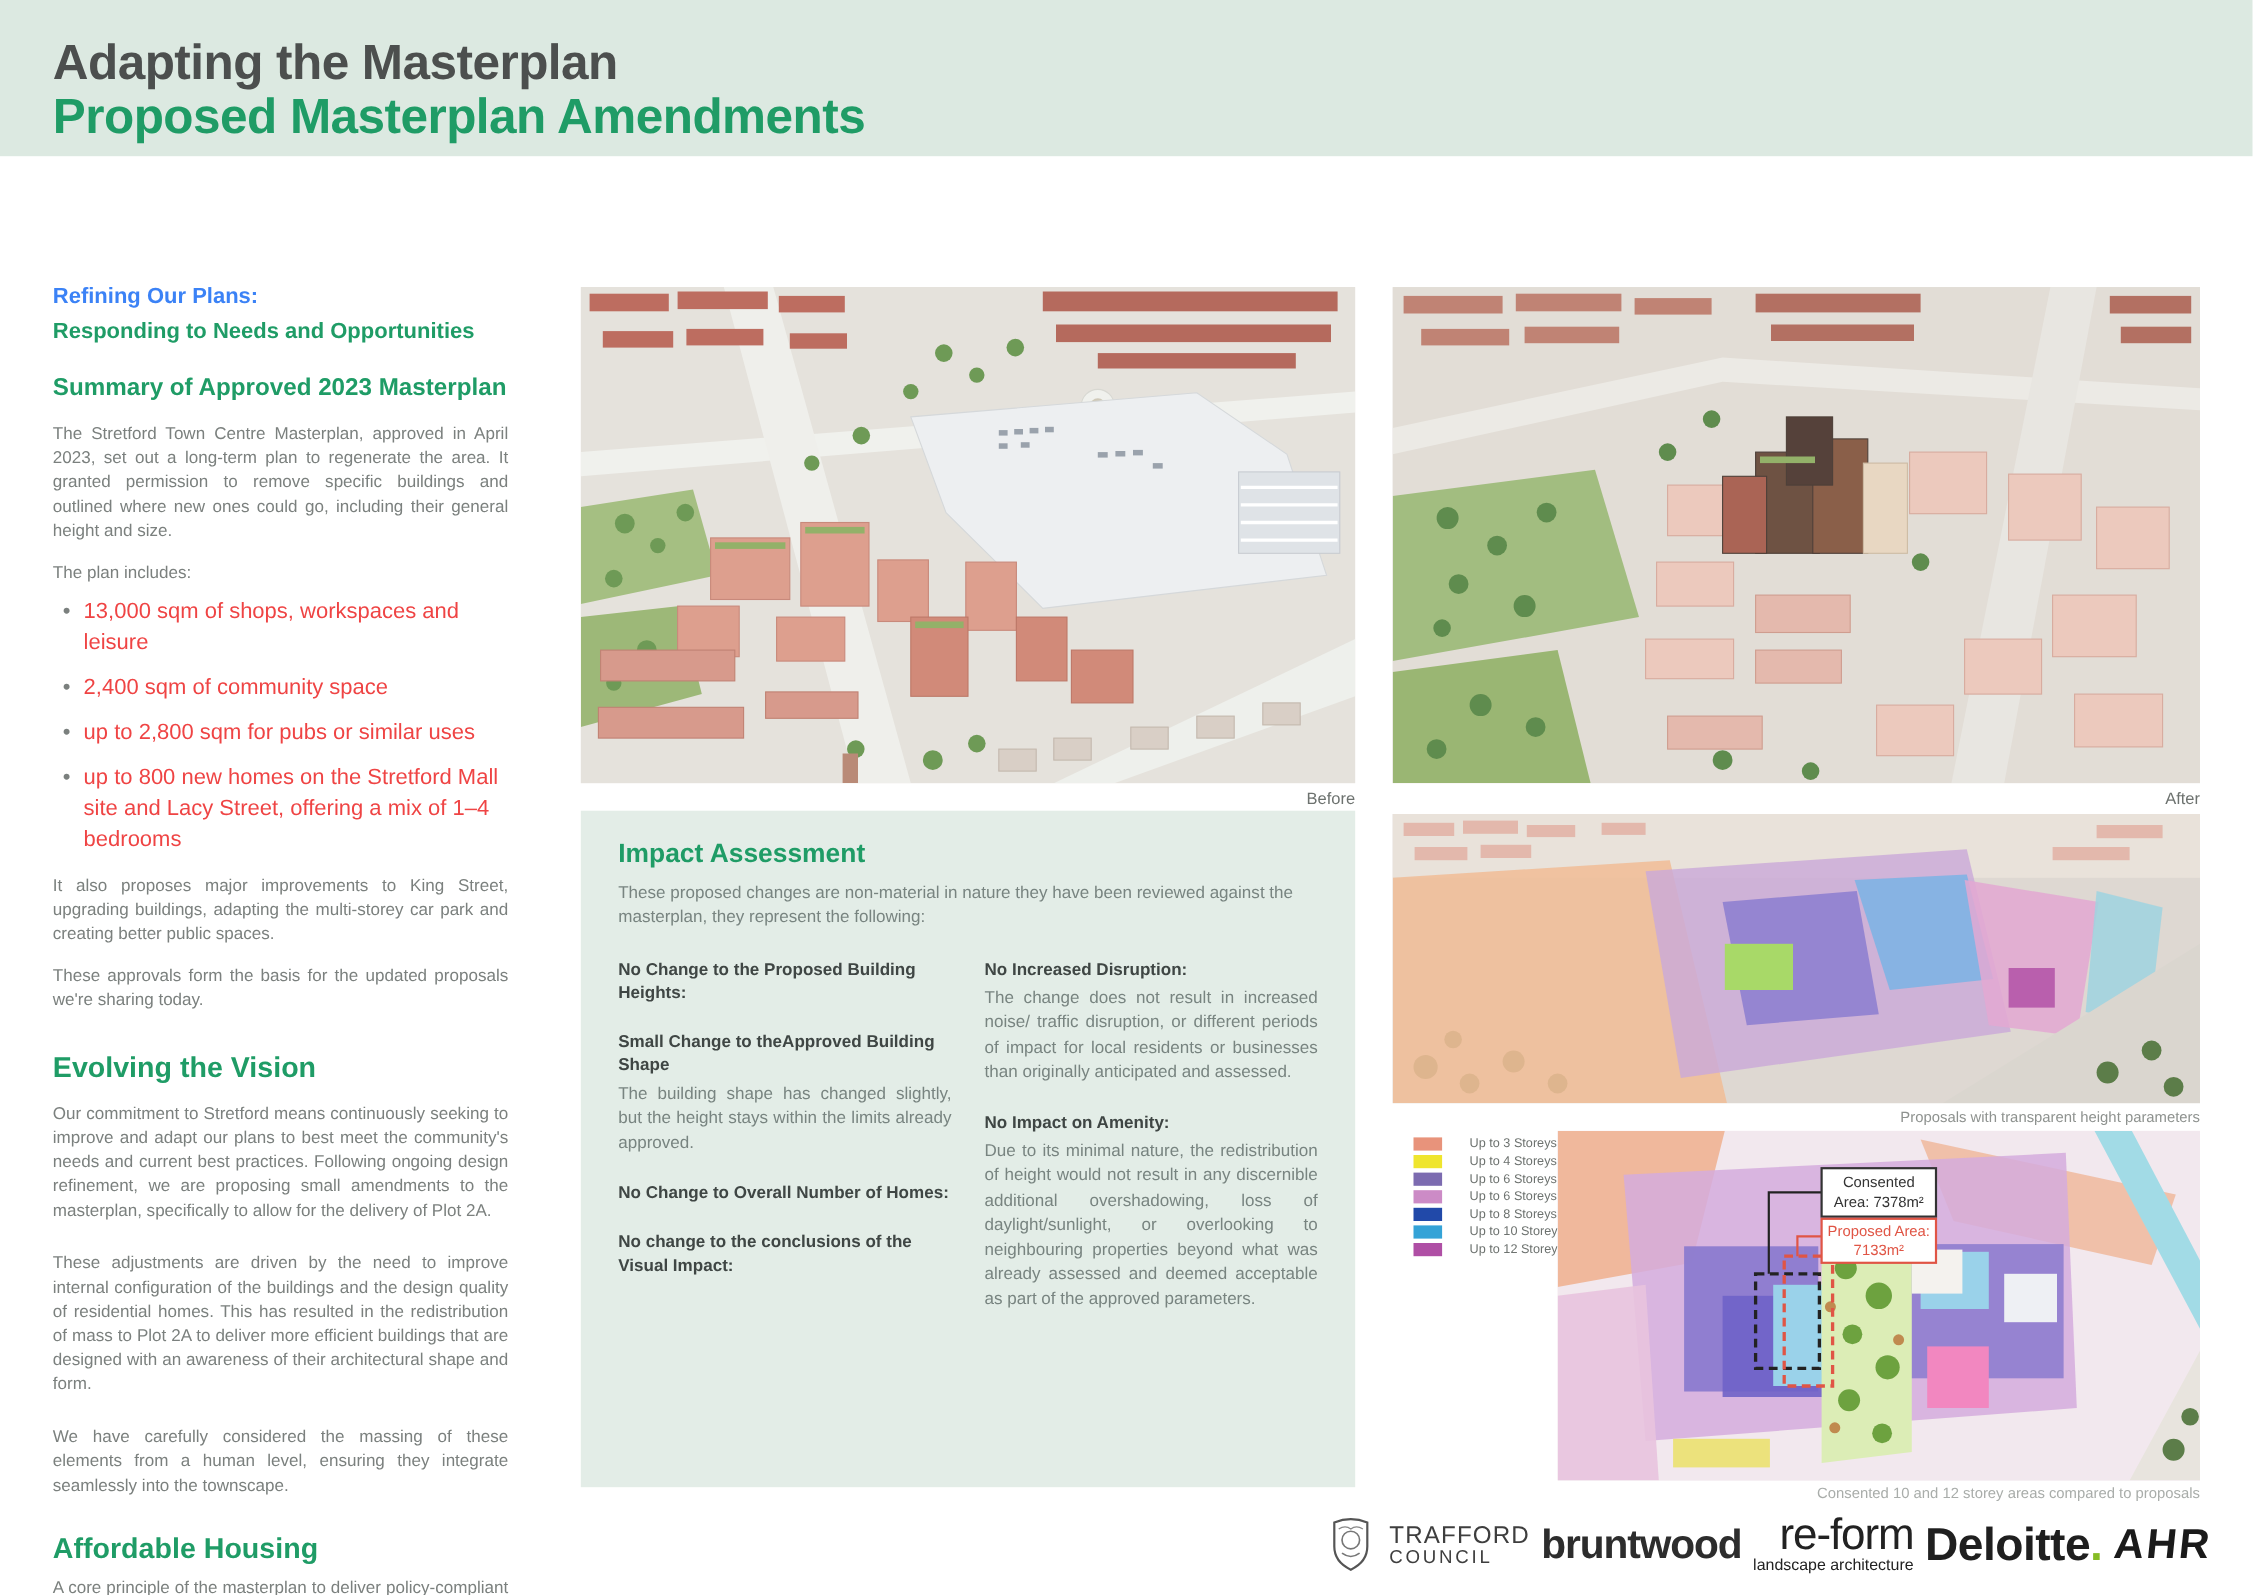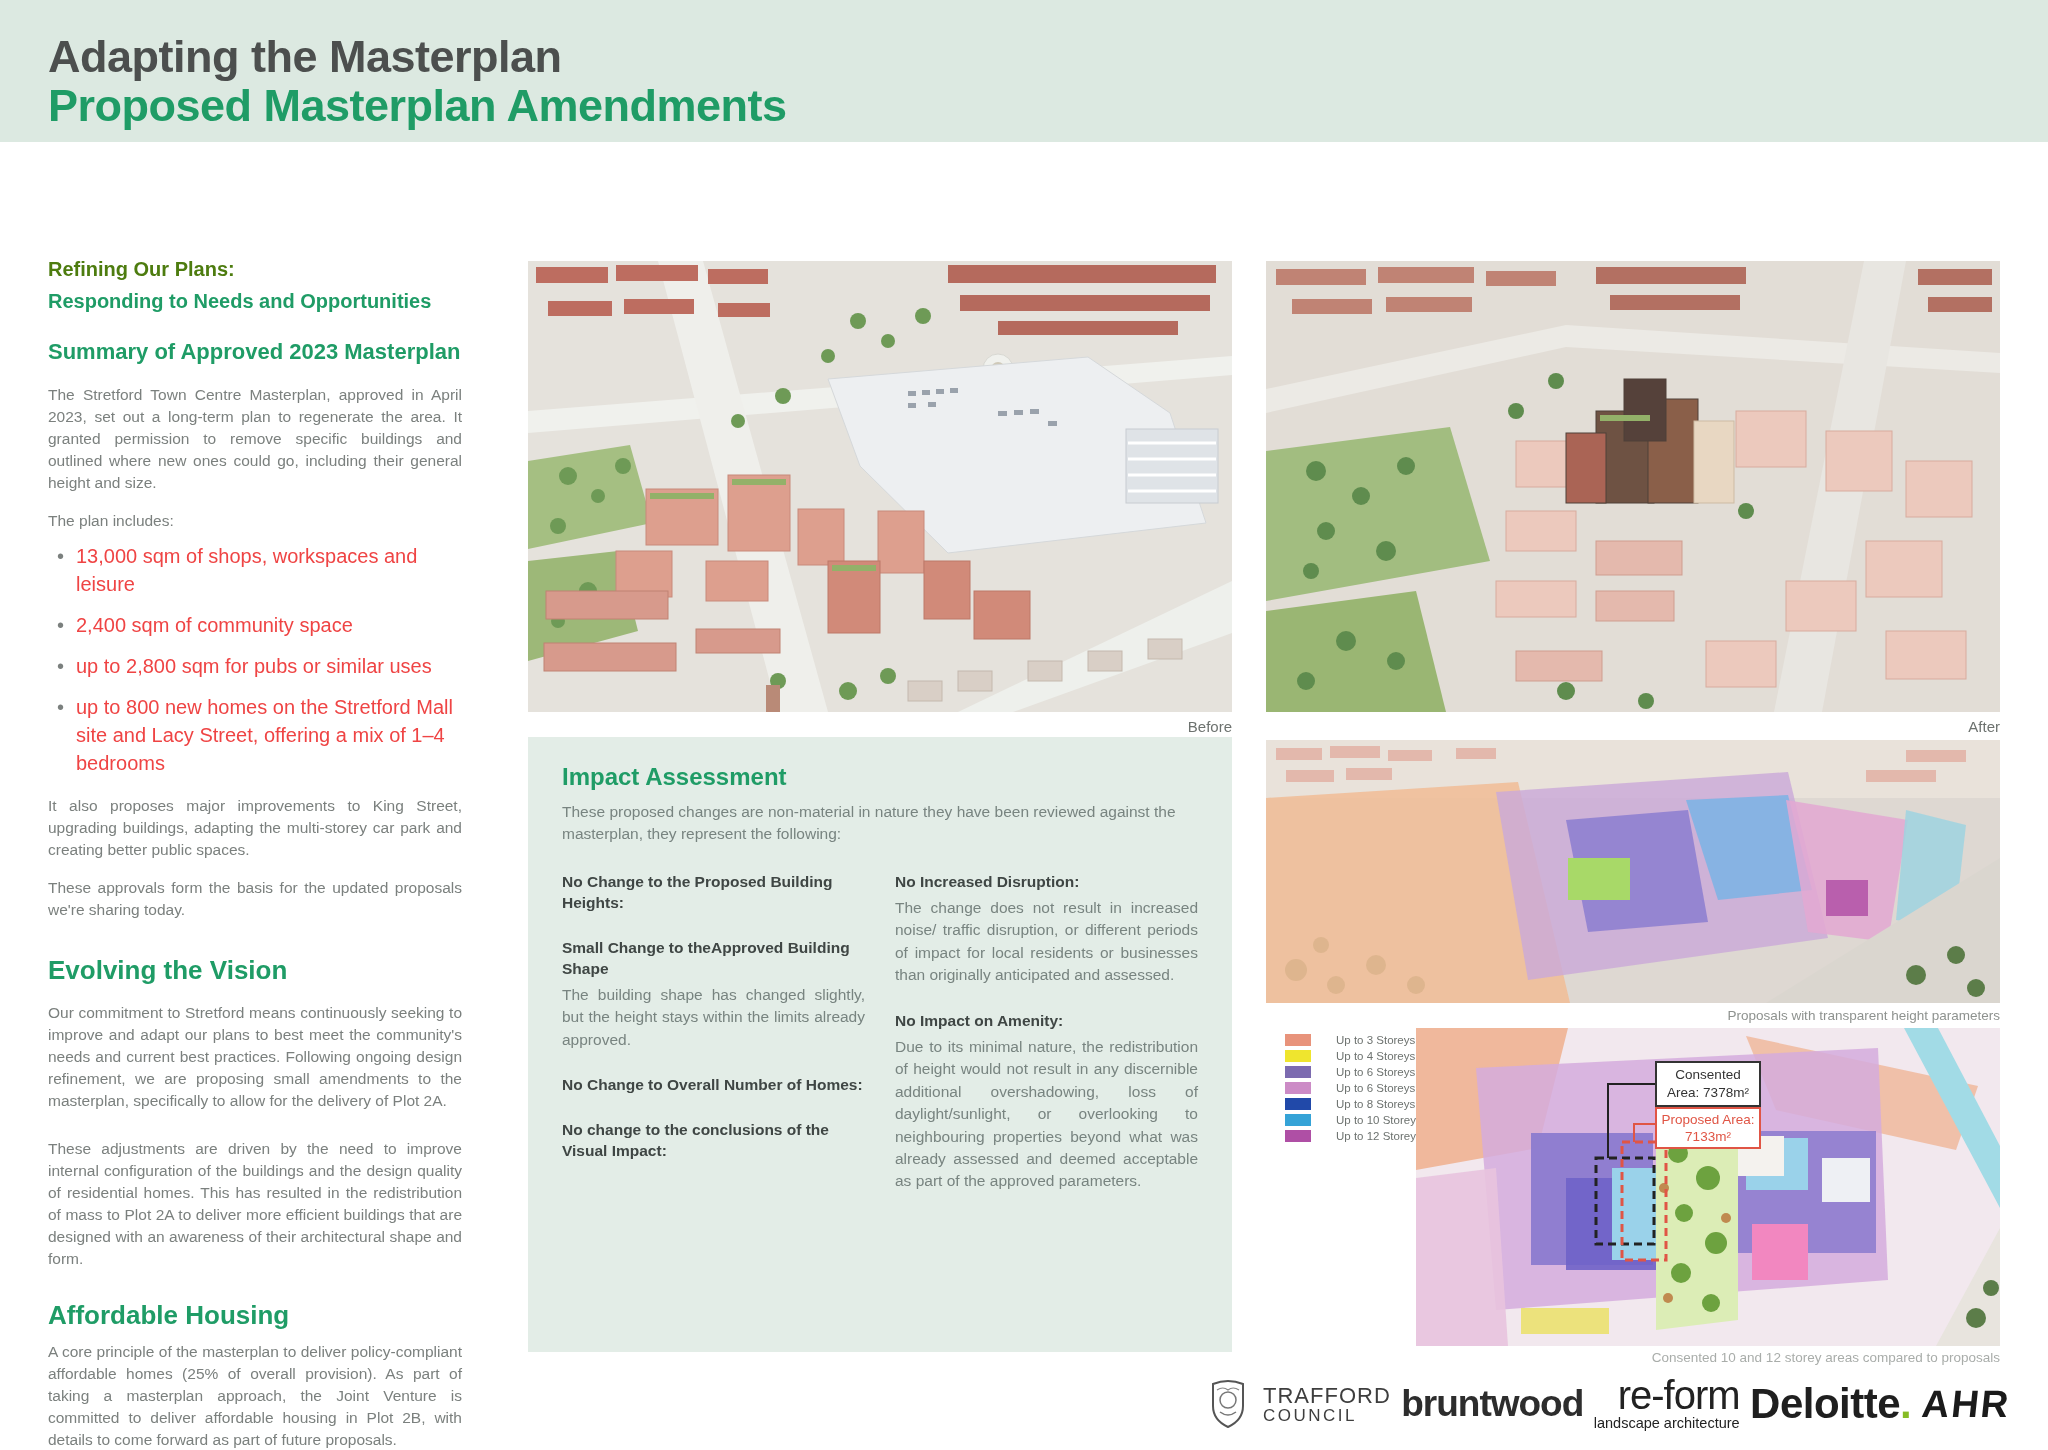--- a/index.html
+++ b/index.html
@@ -7,21 +7,21 @@
         font-family:"Liberation Sans", sans-serif;}
 
   
   .header{position:absolute;left:0;top:0;width:2048px;height:142px;background:#dce9e1;}
   .header h1{margin:34px 0 0 48px;font-size:45px;line-height:1.04;color:#4c4f4e;letter-spacing:-0.5px;}
   .header h2{margin:2px 0 0 48px;font-size:45px;line-height:1.04;color:#1f9c66;letter-spacing:-0.5px;}
   .header h1,.header h2{font-weight:bold;}
 
   
   .left-col{position:absolute;left:48px;top:256px;width:414px;}
-  .kicker{font-size:20px;font-weight:bold;color:#4d7c0f;margin:0 0 6px 0;line-height:1.3;}
+  .kicker{font-size:20px;font-weight:bold;color:#3b82f6;margin:0 0 6px 0;line-height:1.3;}
   .kicker-green{font-size:20px;font-weight:bold;color:#1f9c66;margin:0 0 24px 0;line-height:1.3;}
   .h-green-md{font-size:22px;font-weight:bold;color:#1f9c66;margin:0 0 18px 0;line-height:1.25;}
   .h-green-lg{font-size:26px;font-weight:bold;color:#1f9c66;margin:34px 0 16px 0;line-height:1.2;}
   .body-text{font-size:15.5px;line-height:1.42;color:#7b807e;text-align:justify;margin:0 0 16px 0;}
   .left-col ul{list-style:none;margin:4px 0 18px 0;padding:0;}
   .left-col li{position:relative;padding-left:28px;font-size:20px;line-height:1.4;color:#ef4444;margin-bottom:13px;}
   .left-col li::before{content:"•";position:absolute;left:9px;top:0;color:#7b807e;}
 
   
   .caption{font-size:15px;color:#6d726f;text-align:right;}
@@ -83,20 +83,21 @@
       <li>13,000 sqm of shops, workspaces and leisure</li>
       <li>2,400 sqm of community space</li>
       <li>up to 2,800 sqm for pubs or similar uses</li>
       <li>up to 800 new homes on the Stretford Mall site and Lacy Street, offering a mix of 1–4 bedrooms</li>
     </ul>
     <p class="body-text">It also proposes major improvements to King Street, upgrading buildings, adapting the multi-storey car park and creating better public spaces.</p>
     <p class="body-text">These approvals form the basis for the updated proposals we're sharing today.</p>
     <p class="h-green-lg">Evolving the Vision</p>
     <p class="body-text" style="margin-bottom:26px;">Our commitment to Stretford means continuously seeking to improve and adapt our plans to best meet the community's needs and current best practices. Following ongoing design refinement, we are proposing small amendments to the masterplan, specifically to allow for the delivery of Plot 2A.</p>
     <p class="body-text" style="margin-bottom:26px;">These adjustments are driven by the need to improve internal configuration of the buildings and the design quality of residential homes. This has resulted in the redistribution of mass to Plot 2A to deliver more efficient buildings that are designed with an awareness of their architectural shape and form.</p>
+    <p class="body-text">We have carefully considered the massing of these elements from a human level, ensuring they integrate seamlessly into the townscape.</p>
     <p class="h-green-lg" style="margin-top:30px;margin-bottom:10px;">Affordable Housing</p>
     <p class="body-text">A core principle of the masterplan to deliver policy-compliant affordable homes (25% of overall provision). As part of taking a masterplan approach, the Joint Venture is committed to deliver affordable housing in Plot 2B, with details to come forward as part of future proposals.</p>
   </div>
 
   <div class="render" style="left:528px;top:261px;width:704px;height:451px;">
     <svg width="704" height="451" viewBox="0 0 704 451">
       <rect width="704" height="451" fill="#e5e2dc"></rect>
 
       <polygon points="0,150 704,95 704,114 0,172" fill="#f0f1ed"></polygon>
       <polygon points="130,0 175,0 300,451 250,451" fill="#efefeb"></polygon>

